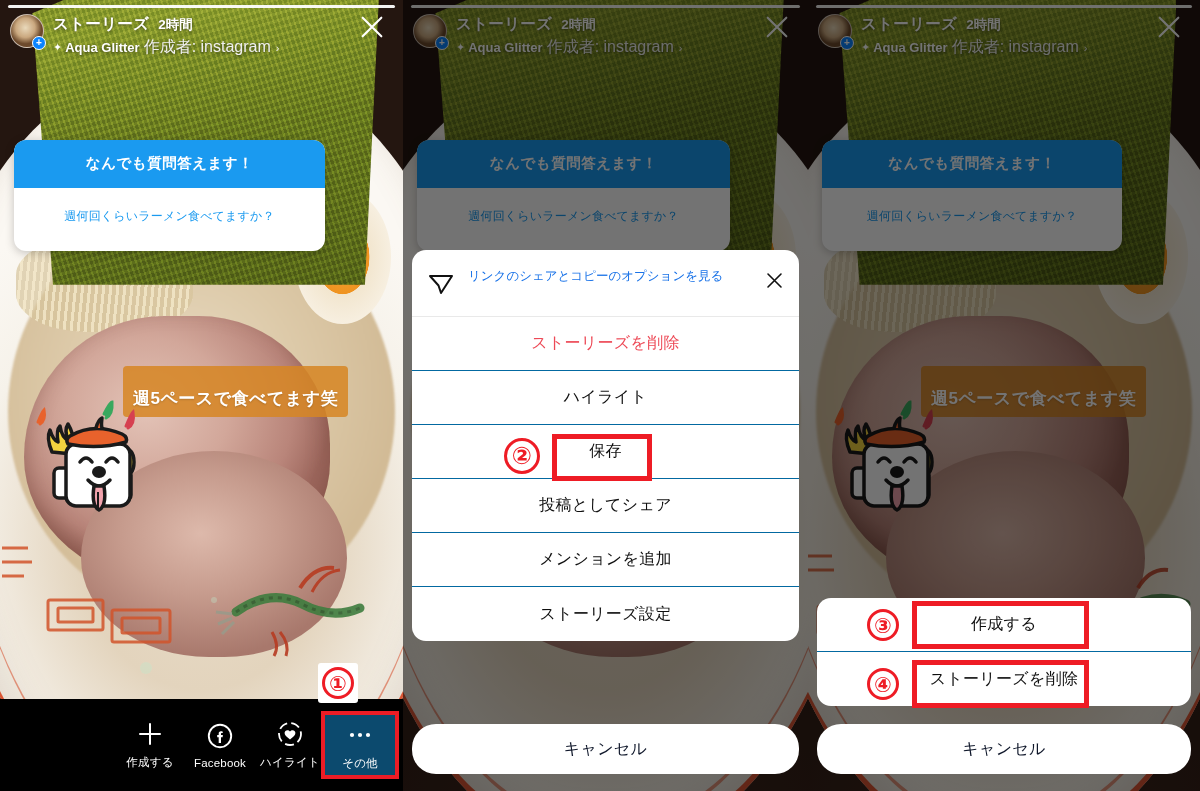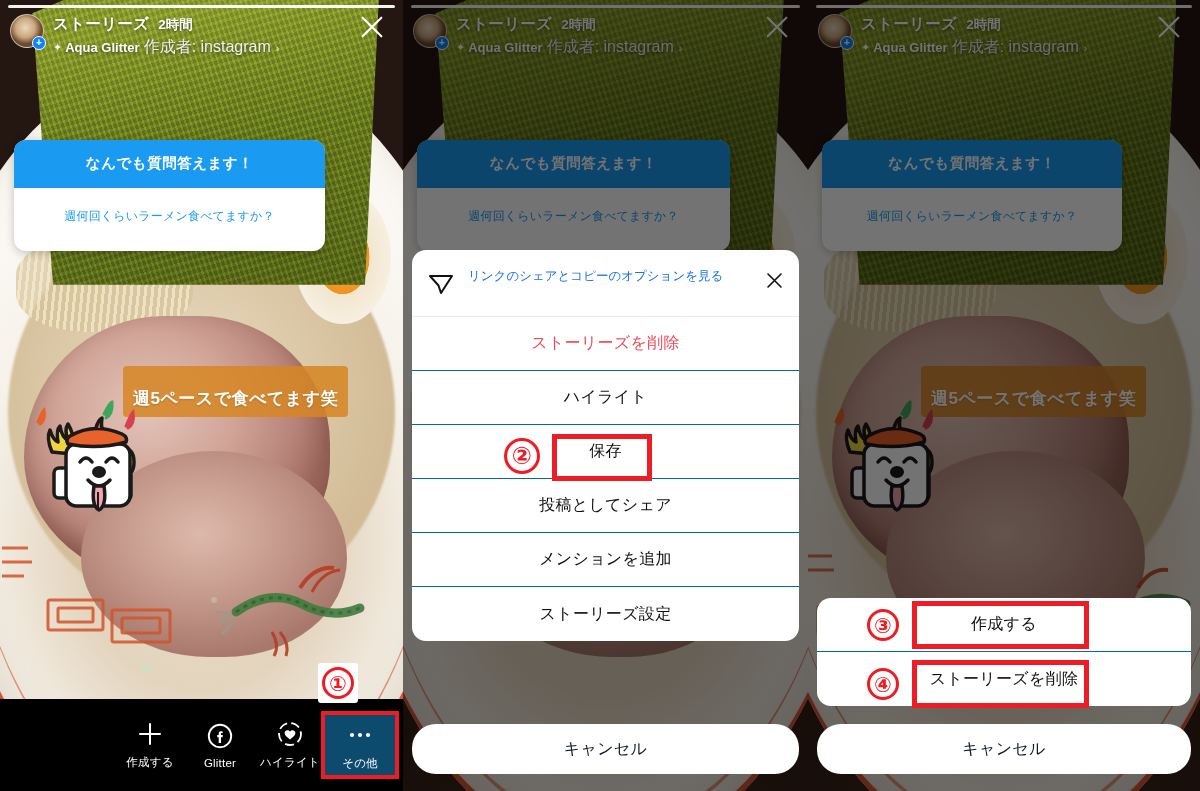--- a/index.html
+++ b/index.html
@@ -336,21 +336,21 @@
         </span>
         <span class="tb-lb">作成する</span>
       </div>
       <div class="tb-item">
         <span class="tb-ico">
           <svg width="26" height="26" viewBox="0 0 26 26">
             <circle cx="13" cy="13" r="11.2" fill="none" stroke="#fff" stroke-width="1.9"></circle>
             <path d="M15.4 8.3 h-1.5 c-1.4 0 -2.2 .9 -2.2 2.3 V12 h-1.5 v2.2 h1.5 V20 h2.3 v-5.8 h1.6 l.3 -2.2 h-1.9 v-1.1 c0 -.6 .2 -.9 .9 -.9 h1 Z" fill="#fff"></path>
           </svg>
         </span>
-        <span class="tb-lb">Glitter</span>
+        <span class="tb-lb">Facebook</span>
       </div>
       <div class="tb-item">
         <span class="tb-ico">
           <svg width="26" height="26" viewBox="0 0 26 26">
             <circle cx="13" cy="13" r="11" fill="none" stroke="#fff" stroke-width="1.8" stroke-dasharray="9 4.2"></circle>
             <path d="M13 18.5 c-3.6 -2.6 -5.4 -4.4 -5.4 -6.4 c0 -1.7 1.3 -2.9 2.8 -2.9 c1 0 1.9 .5 2.6 1.4 c.7 -.9 1.6 -1.4 2.6 -1.4 c1.5 0 2.8 1.2 2.8 2.9 c0 2 -1.8 3.8 -5.4 6.4 Z" fill="#fff"></path>
           </svg>
         </span>
         <span class="tb-lb">ハイライト</span>
       </div>

